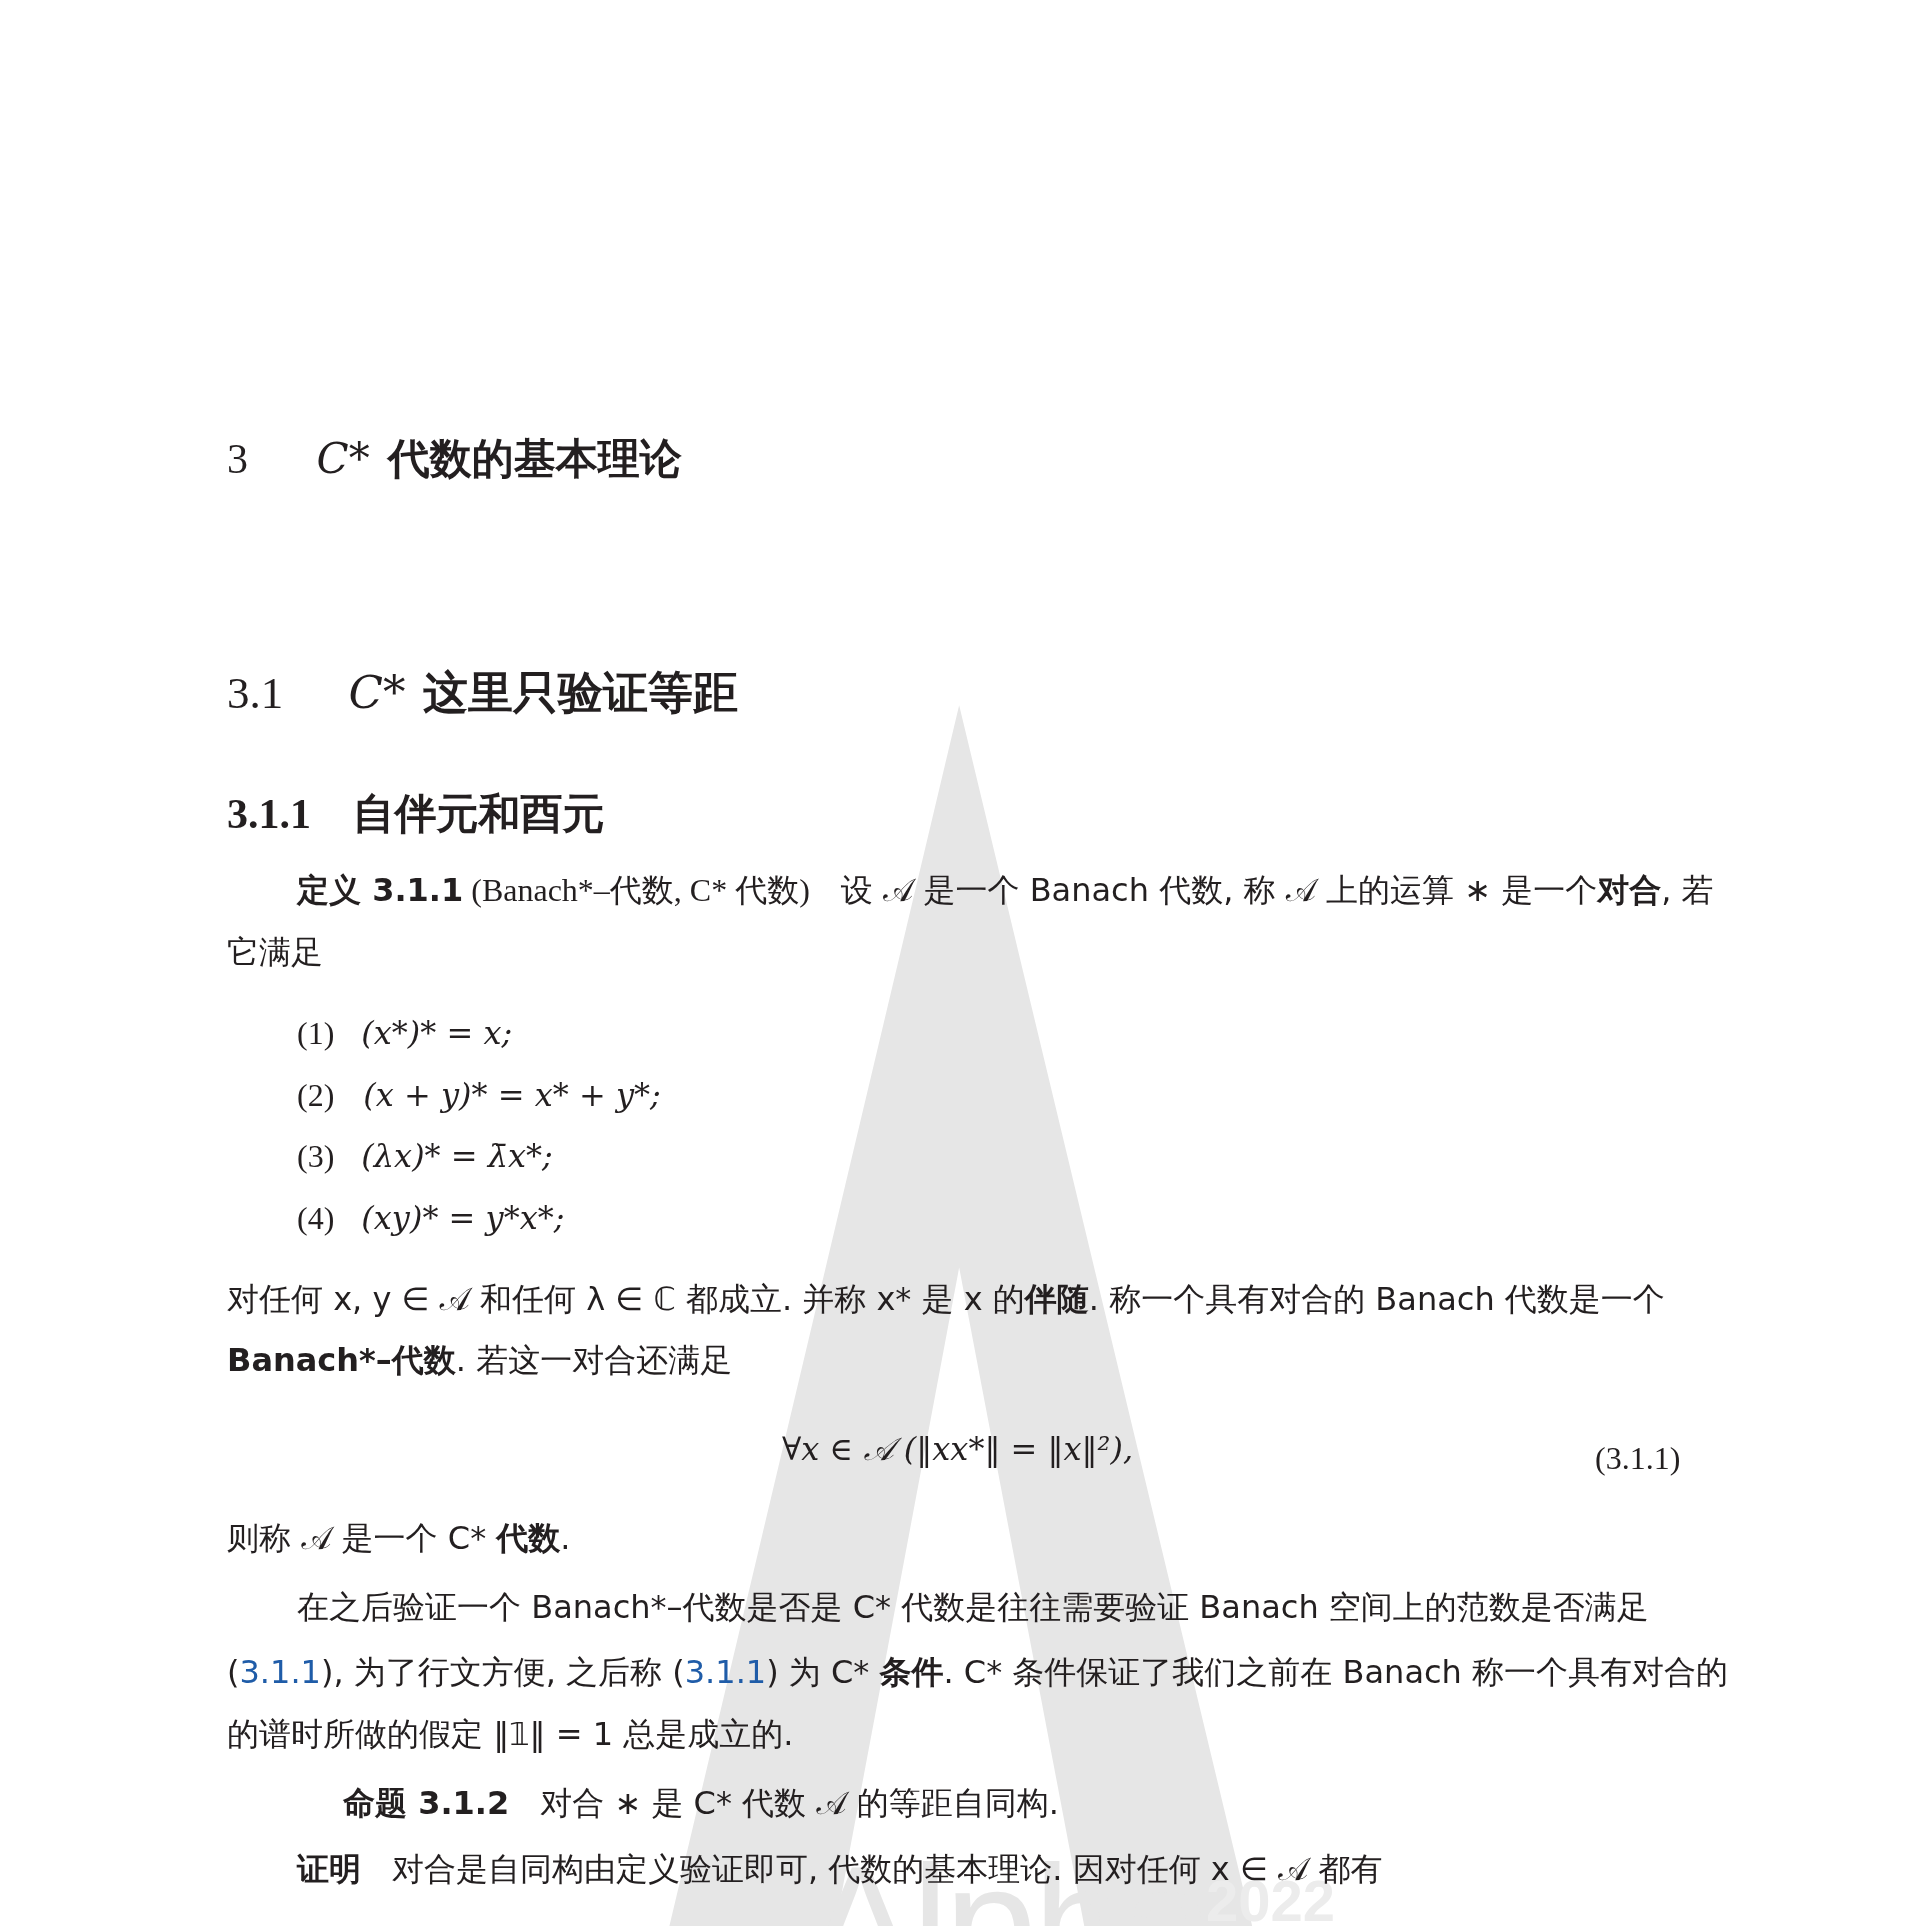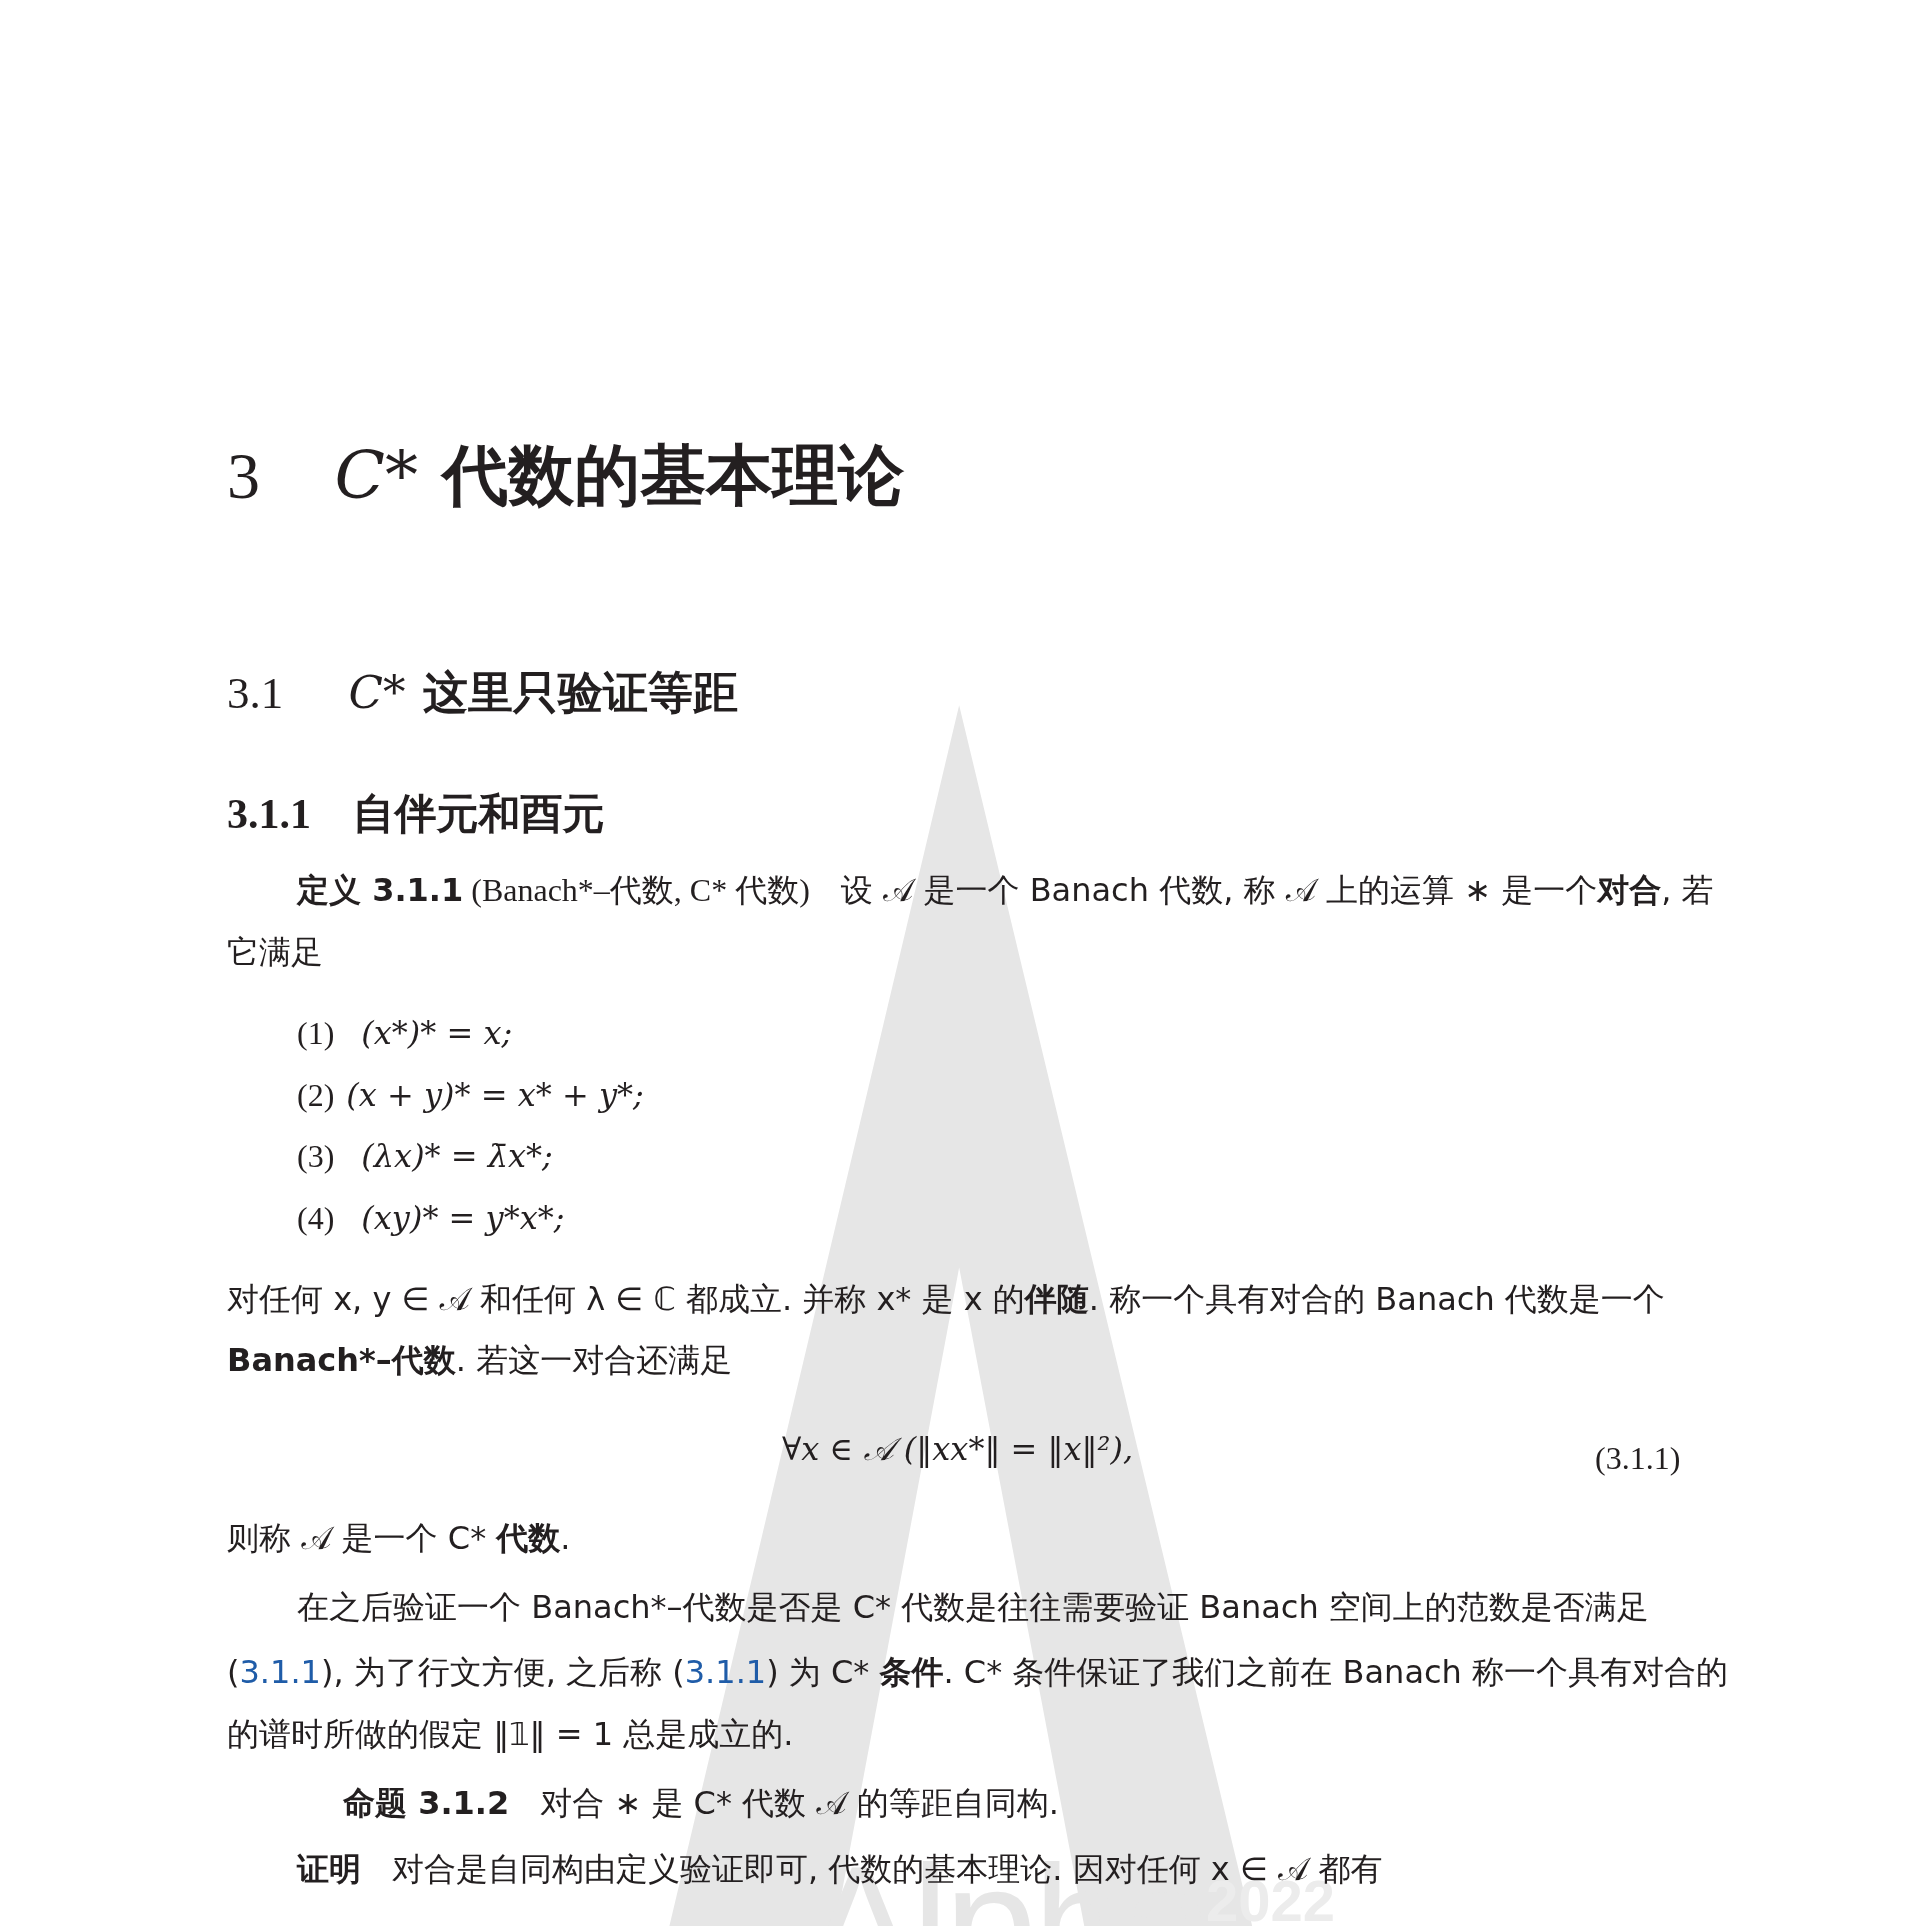--- a/index.html
+++ b/index.html
@@ -9,21 +9,21 @@
   .wm-alpha { position: absolute; left: 805px; top: 1841px; font-family: "Liberation Sans", sans-serif;
               font-size: 166px; color: #e6e6e6; letter-spacing: -3.9px; z-index: 0; line-height: 1; }
   .wm-year { position: absolute; left: 1206px; top: 1872px; font-family: "Liberation Sans", sans-serif;
              font-size: 58px; color: #ececec; font-weight: bold; z-index: 0; line-height: 1; }
   .content { position: absolute; left: 0; top: 0; width: 1911px; height: 2703px; z-index: 2; }
   .abs { position: absolute; white-space: nowrap; }
   .sans-bold { font-family: "DejaVu Sans", sans-serif; font-weight: bold; }
   .cjk { font-family: "DejaVu Sans", sans-serif; }
   .math { font-family: "DejaVu Serif", serif; font-style: italic; }
   .txt { font-size: 32px; line-height: 1; }
-  .chapter { font-size: 66px; }
+  .chapter { font-size: 42px; }
   .section { font-size: 45px; }
   .subsection { font-size: 42px; }
   .link { color: #1f5ca8; }
   .eqnum { font-size: 32px; }
 </style>
 </head>
 <body>
 
 <svg class="wm-triangle" viewBox="0 0 4961 7016">
   <polygon points="2490,1830 1600,5580 2060,5580 2490,3290 2925,5580 3390,5580" fill="#e6e6e6"></polygon>
@@ -56,21 +56,21 @@
     <span class="cjk" style="margin-left:23px;">设 𝒜 是一个 Banach 代数, 称 𝒜 上的运算 ∗ 是一个</span><span class="sans-bold">对合</span><span class="cjk">, 若</span>
   </div>
   <div class="abs txt cjk" style="left:227px; top:936px;">它满足</div>
 
   <div class="abs txt" style="left:297px; top:1017px;">
     <span>(1)</span>
     <span class="math" style="margin-left:19px;">(x*)* = x;</span>
   </div>
   <div class="abs txt" style="left:297px; top:1079px;">
     <span>(2)</span>
-    <span class="math" style="margin-left:4px;">(x + y)* = x* + y*;</span>
+    <span class="math" style="margin-left:21px;">(x + y)* = x* + y*;</span>
   </div>
   <div class="abs txt" style="left:297px; top:1140px;">
     <span>(3)</span>
     <span class="math" style="margin-left:19px;">(λx)* = λ̄x*;</span>
   </div>
   <div class="abs txt" style="left:297px; top:1202px;">
     <span>(4)</span>
     <span class="math" style="margin-left:19px;">(xy)* = y*x*;</span>
   </div>
 

